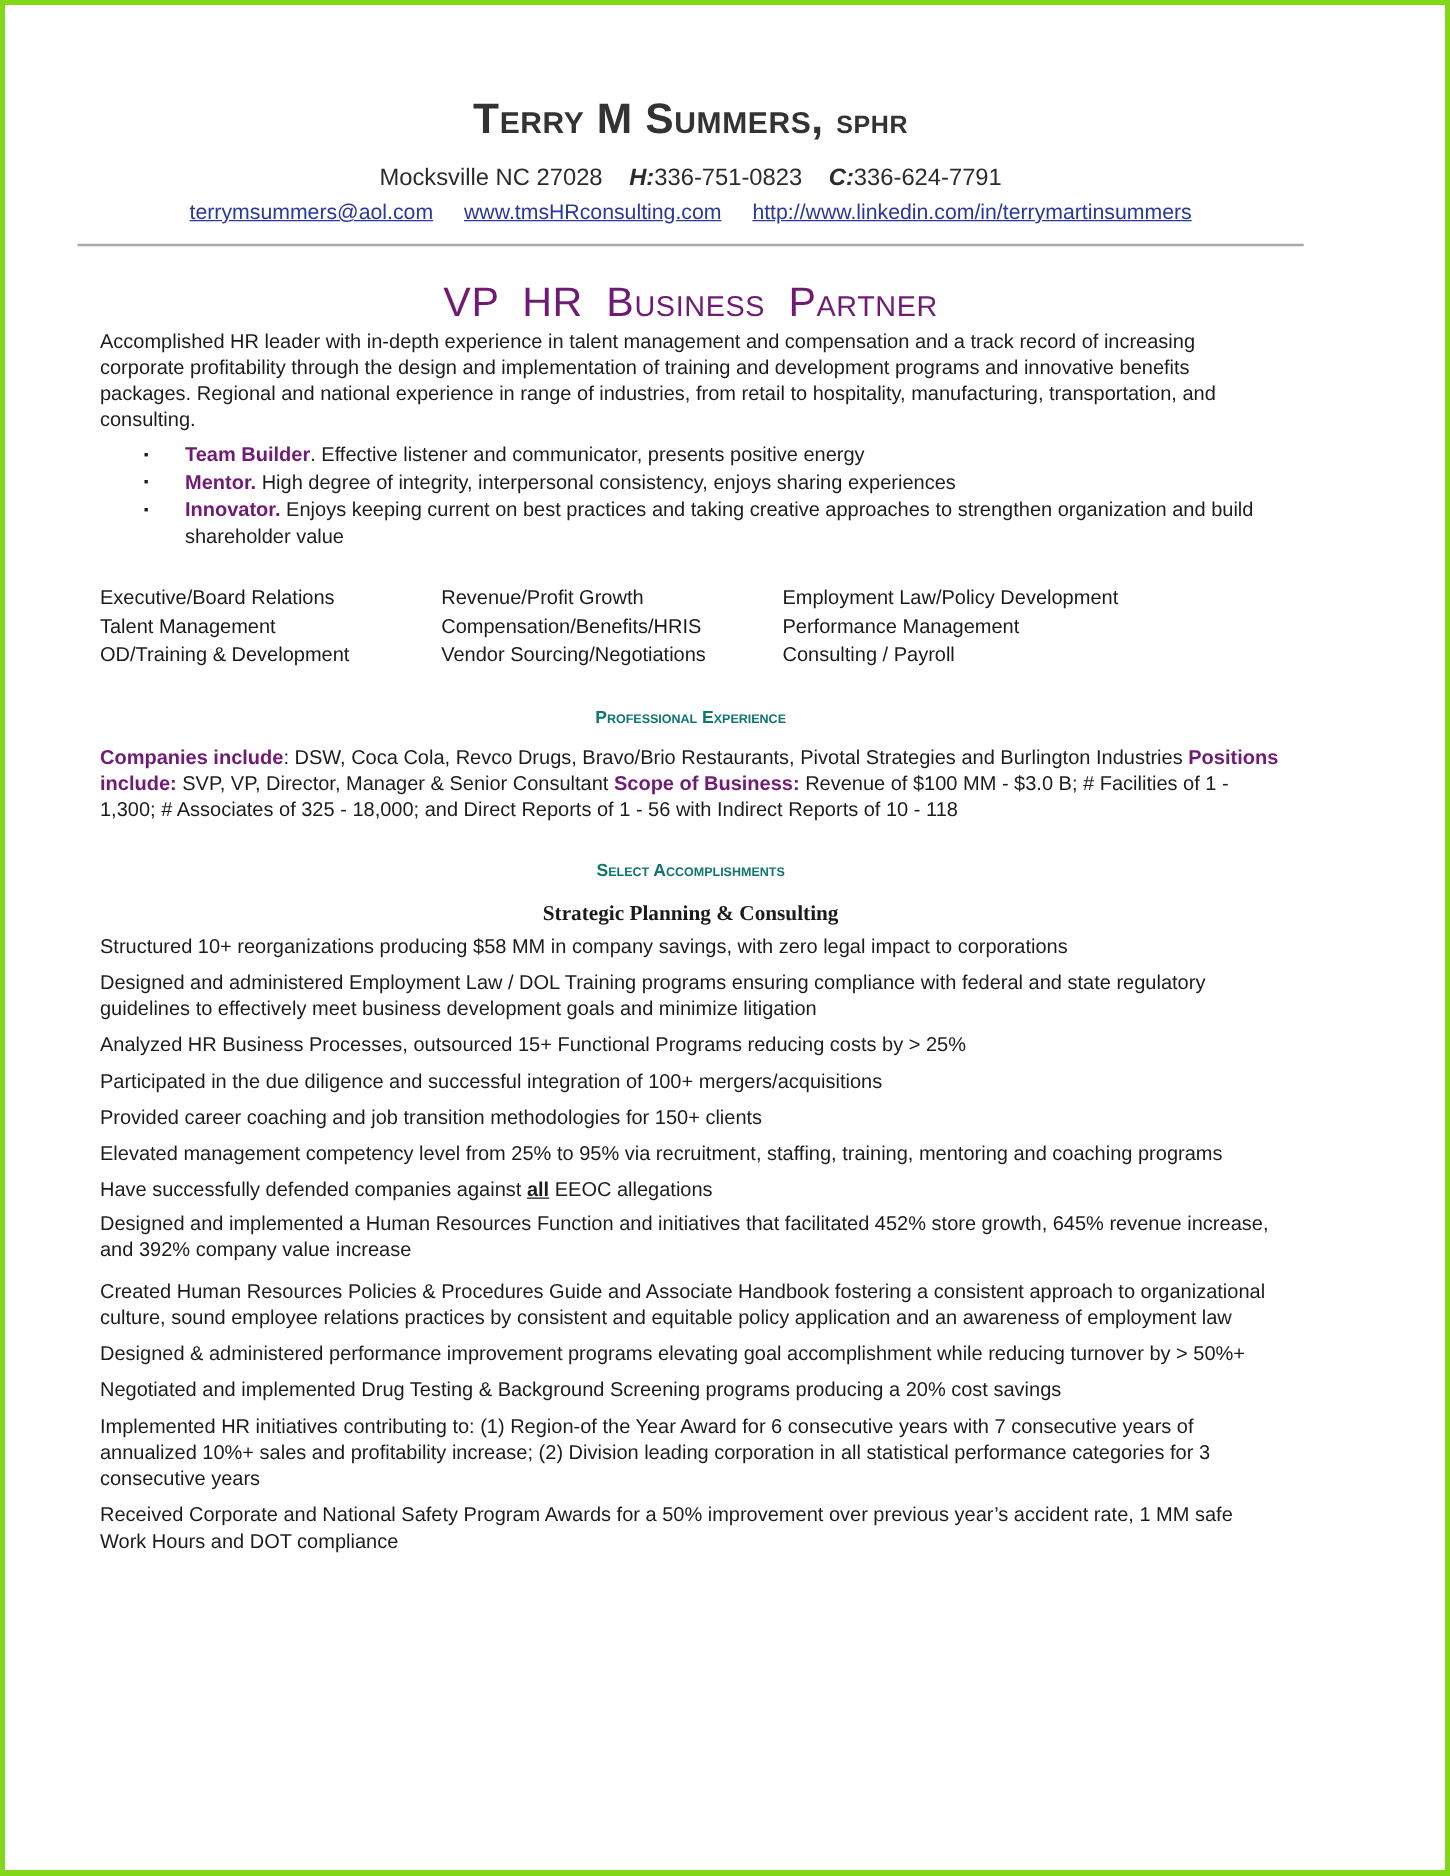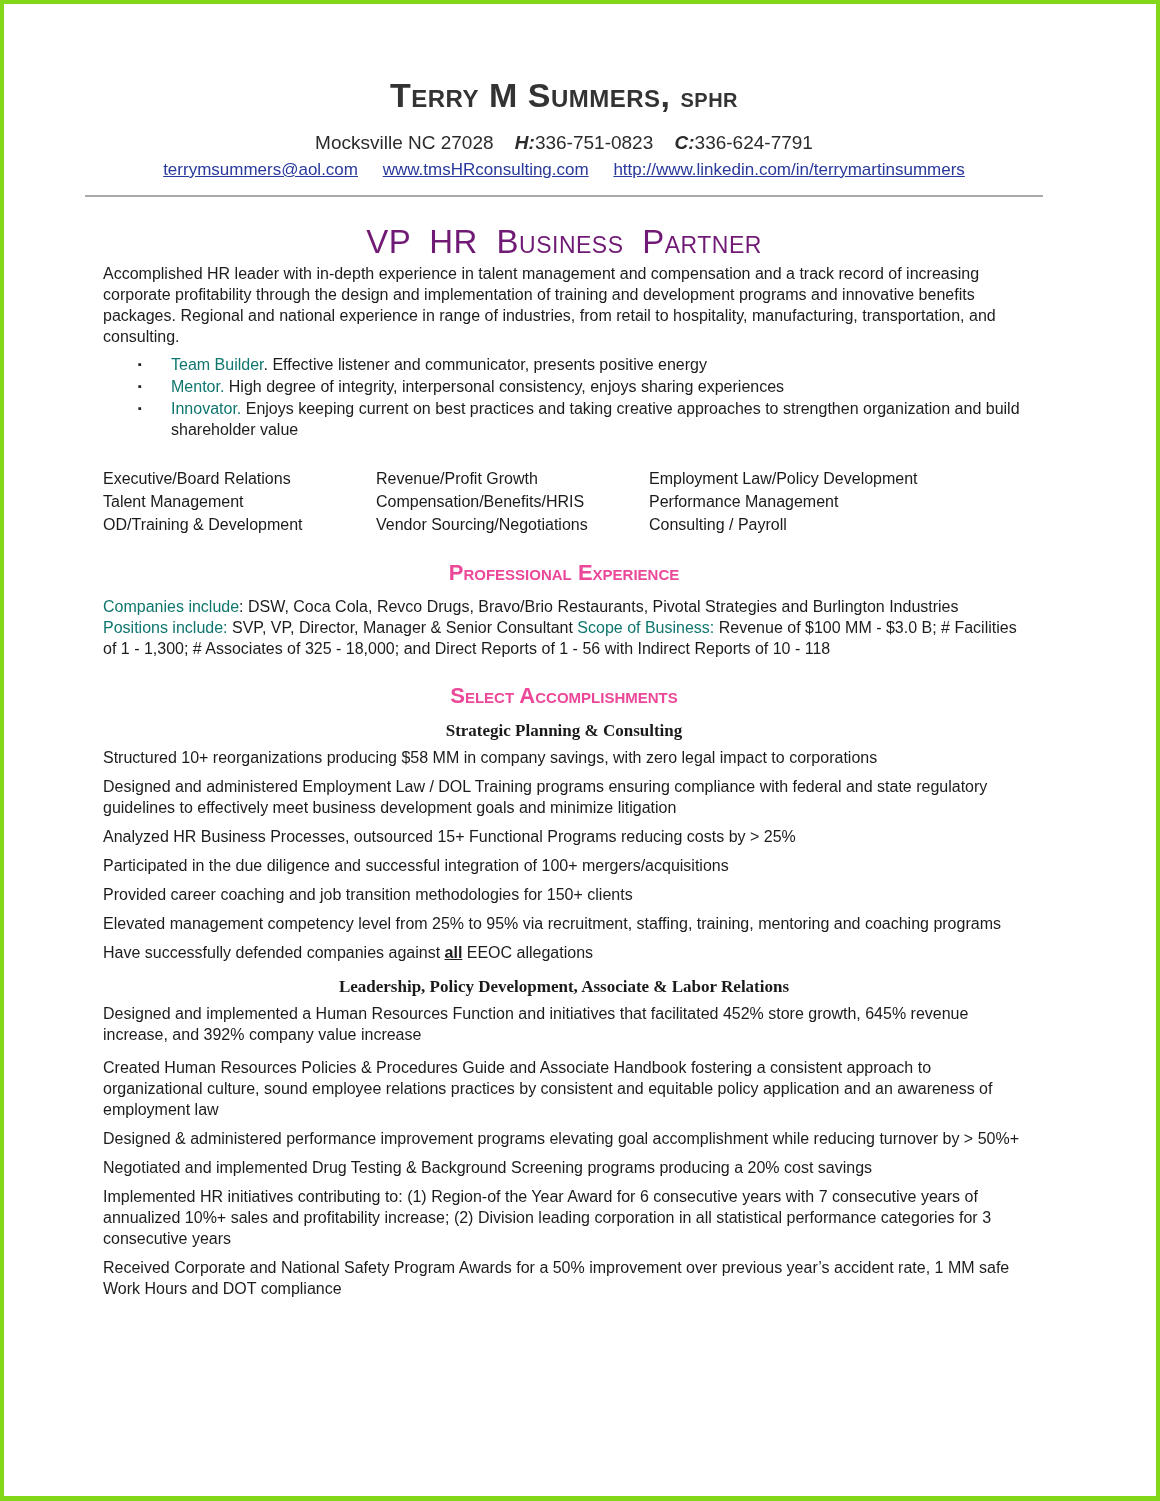--- a/index.html
+++ b/index.html
@@ -9,21 +9,21 @@
     height: 1501px;
     box-sizing: border-box;
     background: #ffffff;
     border: 4px solid #82d719;
     border-bottom-width: 5px;
     font-family: "Liberation Sans", sans-serif;
     color: #1c1c1c;
     overflow: hidden;
   }
   .content {
-    padding: 74px 131px 0 99px;
+    padding: 74px 131px 0 76px;
     font-size: 16px;
     line-height: 21px;
   }
   
   .name-line {
     text-align: center;
     font-variant: small-caps;
     font-weight: bold;
     font-size: 34px;
     line-height: 34px;
@@ -68,21 +68,21 @@
     font-size: 33px;
     line-height: 36px;
     font-weight: 400;
     color: #701a75;
     word-spacing: 9px;
     letter-spacing: 0.5px;
   }
   
   .para { margin: 8px 0 0 0; }
   .summary { margin-top: 3px; }
-  b, .bold { font-weight: normal; color: #0f766e; }
+  b, .bold { font-weight: bold; color: #701a75; }
   .emph-underline { font-weight: bold; text-decoration: underline; }
   
   .bullet-list {
     list-style: none;
     margin: 7px 0 0 0;
     padding: 0 0 0 35px;
   }
   .bullet-list li {
     position: relative;
     padding-left: 33px;
@@ -103,23 +103,23 @@
     font-weight: normal;
     line-height: 23px;
     color: #1a1a1a;
   }
   
   .section-heading {
     margin-top: 26px;
     text-align: center;
     font-variant: small-caps;
     font-weight: bold;
-    font-size: 22px;
+    font-size: 14px;
     line-height: 22px;
-    color: #ec4899;
+    color: #0f766e;
   }
   .sub-heading {
     margin-top: 13px;
     text-align: center;
     font-weight: bold;
     font-size: 17px;
     line-height: 21px;
     color: #1a1a1a;
     font-family: Liberation Serif, serif;
   }
@@ -200,21 +200,20 @@
     <p class="para para-first">Structured 10+ reorganizations producing $58 MM in company savings, with zero legal impact to corporations</p>
     <p class="para">Designed and administered Employment Law / DOL Training  programs ensuring compliance with federal and state regulatory guidelines to effectively meet business development goals and minimize litigation</p>
     <p class="para">Analyzed HR Business Processes, outsourced 15+ Functional Programs reducing costs by &gt; 25%</p>
     <p class="para">Participated in the due diligence and successful integration of 100+ mergers/acquisitions</p>
     <p class="para">Provided career coaching and job transition methodologies for 150+ clients</p>
     <p class="para">Elevated management competency level from 25% to 95% via recruitment, staffing, training, mentoring and coaching programs</p>
     <p class="para">
       <span>Have successfully defended companies against </span><span class="emph-underline">all</span><span> EEOC allegations</span>
     </p>
 
-    <div class="sub-heading">Leadership, Policy Development, Associate &amp; Labor Relations</div>
     <p class="para para-first">Designed and implemented a Human Resources Function and initiatives that facilitated 452% store growth, 645% revenue increase, and 392% company value increase</p>
     <p class="para para-spaced">Created Human Resources Policies &amp; Procedures Guide and Associate Handbook fostering a consistent approach to organizational culture,  sound employee relations practices  by consistent and equitable policy application and an awareness of employment law</p>
     <p class="para">Designed &amp; administered performance improvement programs elevating goal accomplishment while reducing turnover by &gt; 50%+</p>
     <p class="para">Negotiated and implemented Drug Testing &amp; Background Screening programs producing a 20% cost savings</p>
     <p class="para">Implemented  HR initiatives contributing to: (1) Region-of the Year Award for 6 consecutive years with 7 consecutive years of annualized 10%+ sales and profitability increase;  (2) Division leading corporation in all statistical performance categories for 3 consecutive years</p>
     <p class="para">Received Corporate and National Safety Program Awards for a 50% improvement over previous year’s accident rate, 1 MM safe Work Hours and DOT compliance</p>
 
   </div>
 
   <div class="watermark">https://bargainbedslondon.com</div>

